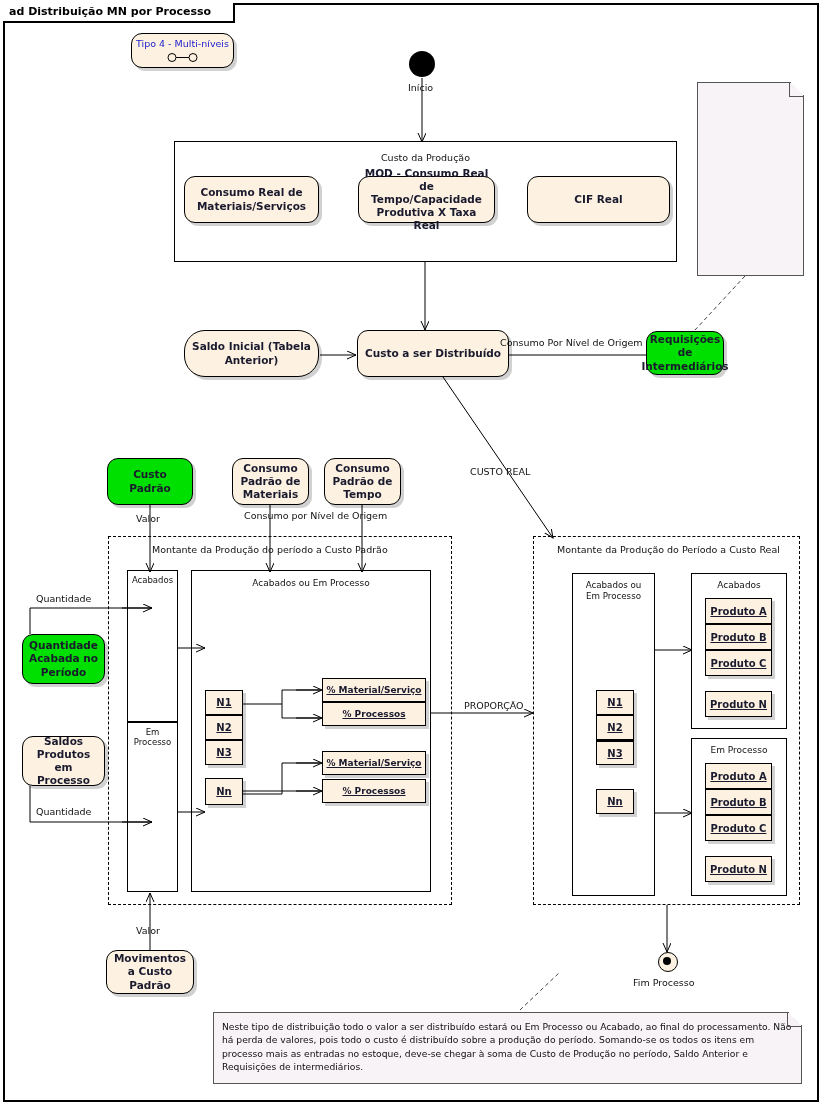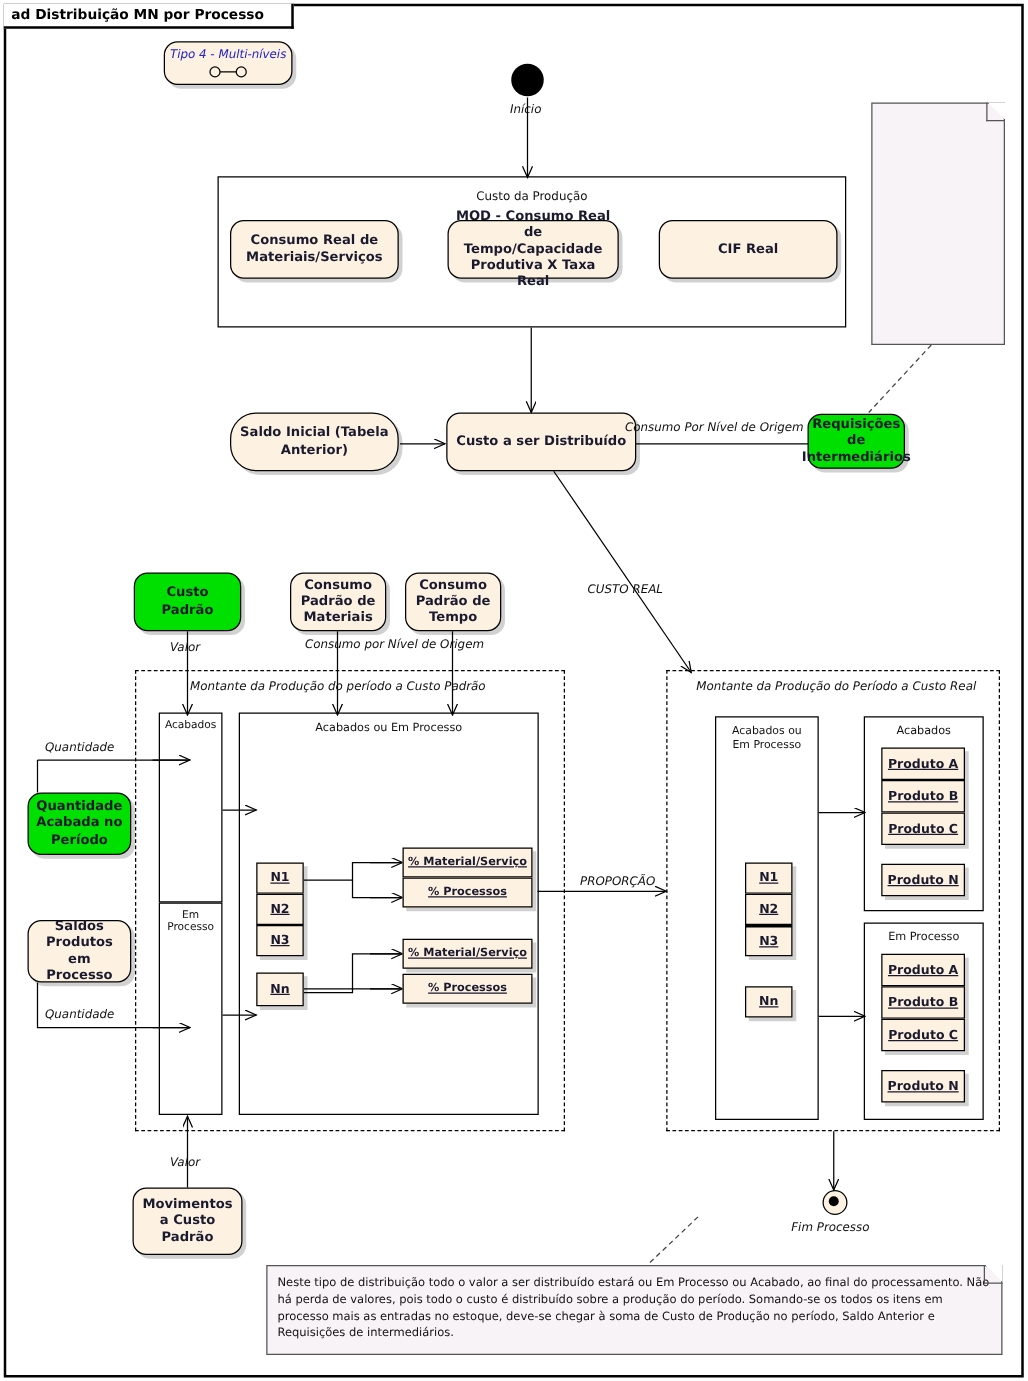--- a/index.html
+++ b/index.html
@@ -26,21 +26,21 @@
   
   .dashed{position:absolute;box-sizing:border-box;border:1.5px dashed #000;background:transparent;}
 
   
   .obj{position:absolute;box-sizing:border-box;border:1px solid #000;background:#fdf2e2;
        display:flex;align-items:center;justify-content:center;
        font-size:10px;font-weight:bold;color:#1a1a2e;text-decoration:underline;}
   .obj.shadowed{box-shadow:3px 3px 0 rgba(0,0,0,0.18);}
 
   
-  .lbl{position:absolute;font-size:9.5px;color:#111;white-space:nowrap;font-style:italic;}
+  .lbl{position:absolute;font-size:9.5px;color:#111;white-space:nowrap;}
   .lbl.blue{color:#2020cc;}
 
   
   .note{position:absolute;box-sizing:border-box;background:#f7f3f7;border:1px solid #555;
         font-size:9.2px;color:#111;line-height:1.45;padding:7px 8px 6px 8px;}
   .note .fold{position:absolute;right:-1px;top:-1px;width:14px;height:14px;
         background:linear-gradient(225deg,#ffffff 50%,transparent 50%);
         border-left:1px solid #555;border-bottom:1px solid #555;}
 
   
@@ -179,21 +179,21 @@
   <div class="lbl" style="left:36px;top:593px;">Quantidade</div>
   <div class="node green" style="left:22px;top:634px;width:83px;height:50px;">
     <span>Quantidade Acabada no Período</span>
   </div>
   <div class="node" style="left:22px;top:736px;width:83px;height:50px;">
     <span>Saldos Produtos em Processo</span>
   </div>
   <div class="lbl" style="left:36px;top:806px;">Quantidade</div>
 
   <div class="lbl" style="left:136px;top:925px;">Valor</div>
-  <div class="node" style="left:106px;top:950px;width:88px;height:54px;">
+  <div class="node" style="left:106px;top:950px;width:88px;height:44px;">
     <span>Movimentos a Custo Padrão</span>
   </div>
 
   <div class="dashed" style="left:108px;top:536px;width:344px;height:369px;"></div>
   <div class="lbl" style="left:152px;top:544px;">Montante da Produção do período a Custo Padrão</div>
 
   <div class="rect" style="left:127px;top:570px;width:51px;height:152px;">
     <div class="rect-title" style="top:4px;font-size:8.5px;">Acabados</div>
   </div>
 

